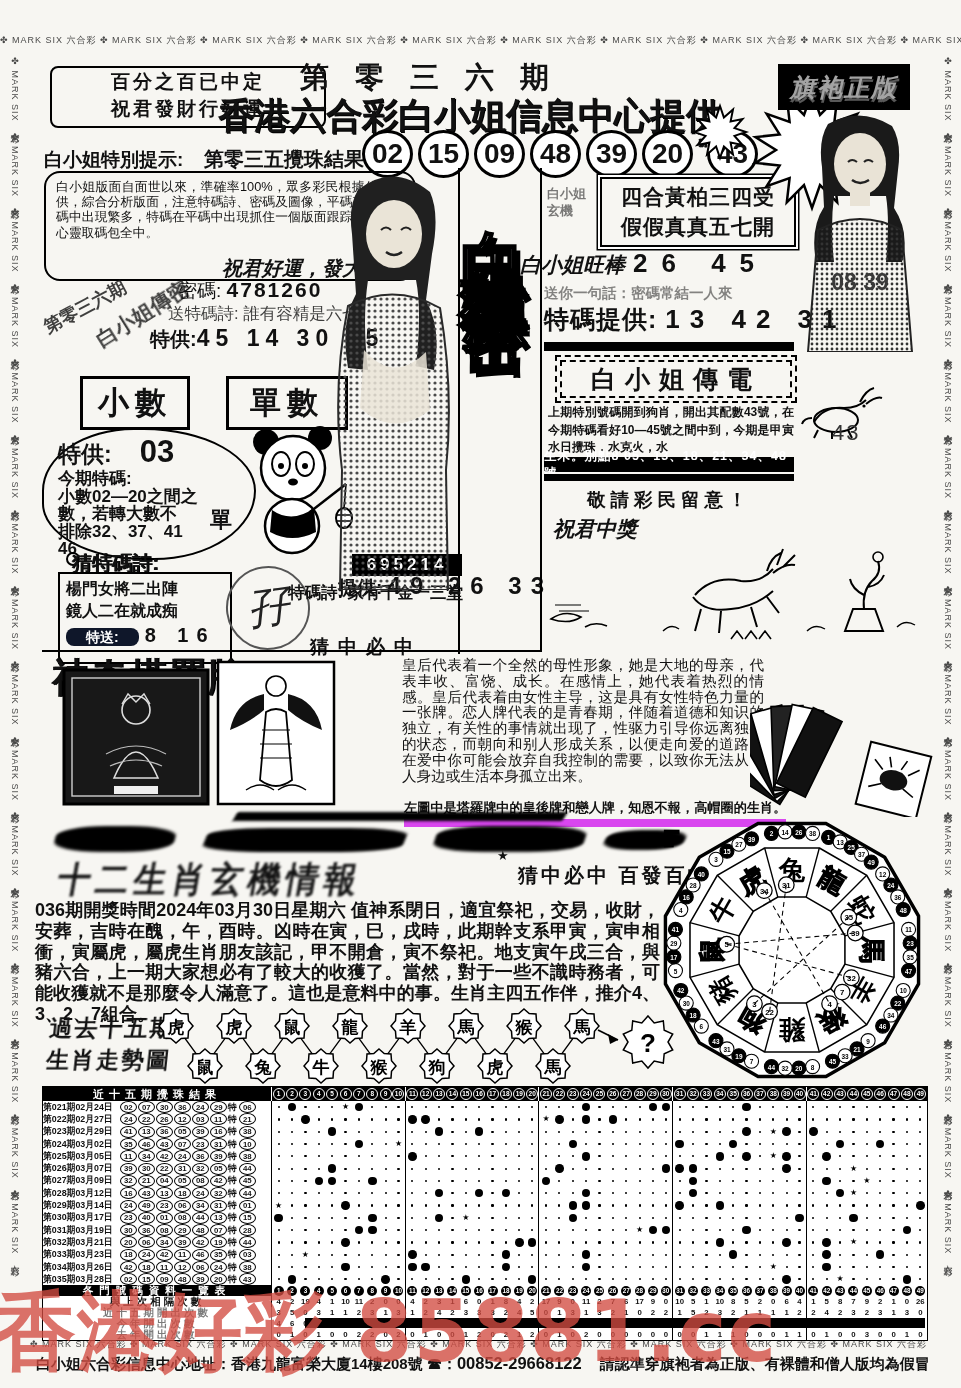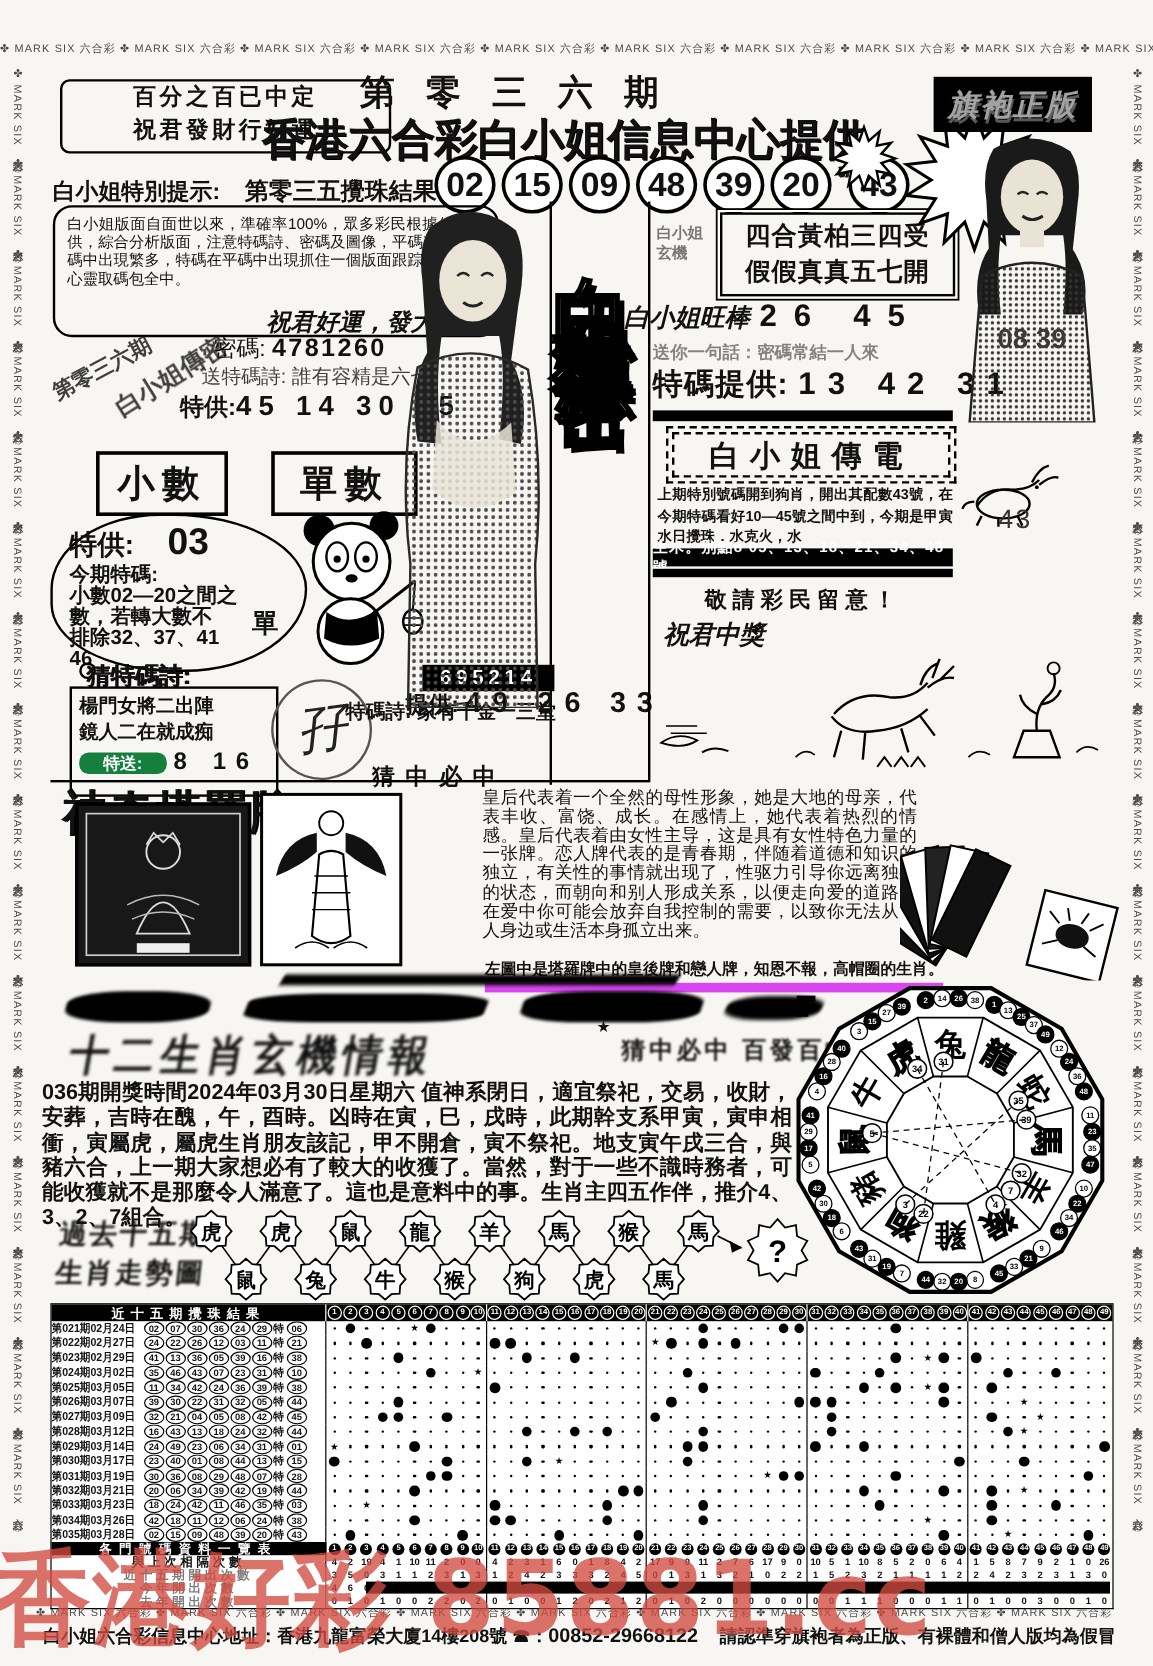--- a/index.html
+++ b/index.html
@@ -55,21 +55,21 @@
   #bubble-line1{font-size:23px;font-weight:900;}
   #bubble-line1 b{font-size:31px;margin-left:28px;}
   .bubble-small{font-size:17px;font-weight:700;line-height:17.5px;}
   #bubble-tail{left:66px;top:552px;width:10px;height:10px;border:2px solid #000;border-radius:50%;}
   #dan-char{left:210px;top:505px;font-size:22px;font-weight:700;font-family:"DejaVu Serif",serif;}
   
   #poem-title{left:72px;top:550px;font-size:20px;font-weight:900;text-shadow:1px 0 0 #000;}
   #poem-box{left:58px;top:572px;width:158px;height:80px;border:2px solid #000;padding:4px 6px;}
   .poem-line{font-size:16px;font-weight:600;line-height:22px;white-space:nowrap;}
   #tesong-row{margin-top:2px;font-weight:900;}
-  #tesong-stamp{background:#15803d;color:#fff;border-radius:8px;font-size:14px;padding:1px 20px;}
+  #tesong-stamp{background:#0f172a;color:#fff;border-radius:8px;font-size:14px;padding:1px 20px;}
   #tesong-val{font-size:20px;letter-spacing:8px;margin-left:6px;}
   #charm{left:226px;top:566px;width:80px;height:80px;border:2px solid #555;border-radius:50%;display:flex;
          align-items:center;justify-content:center;font-size:42px;font-style:italic;
          font-family:"DejaVu Serif",serif;transform:rotate(-8deg);color:#222;}
   #code-black{left:352px;top:554px;width:110px;height:22px;background:#000;color:#fff;display:flex;
               align-items:center;justify-content:center;font-size:17px;font-weight:700;letter-spacing:4px;}
   #tema-poem{left:288px;top:582px;font-size:16.5px;font-weight:700;}
   #tema-offer{left:294px;top:572px;font-size:19px;font-weight:700;margin-left:44px;}
   #tema-offer b{font-size:24px;letter-spacing:9px;}
   #tema-slogan{left:310px;top:634px;font-size:19px;font-weight:700;letter-spacing:9px;}

